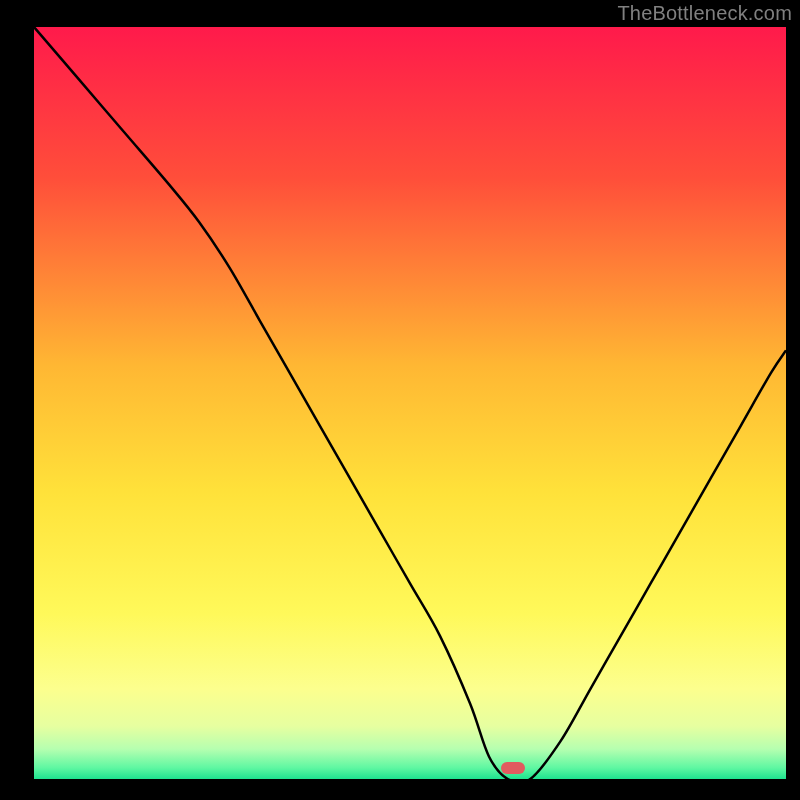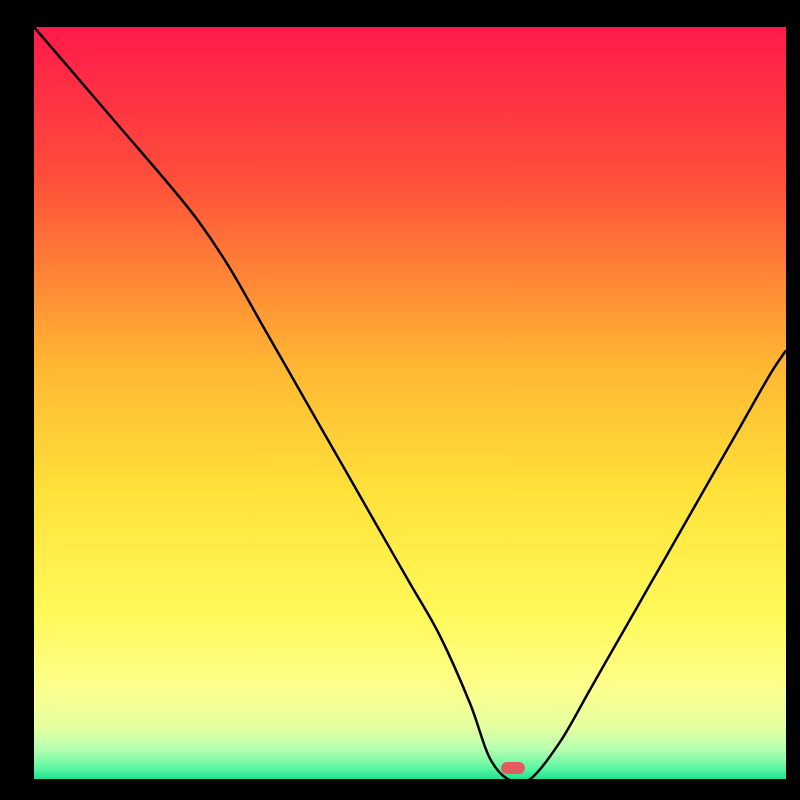--- a/index.html
+++ b/index.html
@@ -44,20 +44,21 @@
   .marker {
     position: absolute;
     background: #e15b5f;
     border-radius: 999px;
   }
 </style>
 </head>
 <body>
 
 <div class="frame">
+  <div class="watermark">TheBottleneck.com</div>
 
   <div class="plot-area" id="plotArea" style="left: 34px; top: 27px; width: 752px; height: 752px;">
     <div class="gradient" id="grad" style="background: linear-gradient(rgb(255, 26, 75) 0%, rgb(255, 78, 58) 20%, rgb(255, 183, 51) 45%, rgb(255, 226, 58) 62%, rgb(255, 249, 90) 78%, rgb(252, 255, 142) 88%, rgb(230, 255, 160) 93%, rgb(182, 255, 176) 96%, rgb(95, 247, 162) 98.5%, rgb(30, 226, 143) 100%);"></div>
     <svg class="line" id="curveSvg" preserveAspectRatio="none" viewBox="0 0 752 752">
       <path id="curvePath" fill="none" d="M 0,0 C 7.52,8.773333333333328 30.08,35.09333333333329 45.12,52.639999999999965 C 60.16,70.18666666666664 75.2,87.73333333333335 90.24,105.28000000000002 C 105.27999999999999,122.82666666666668 122.82666666666665,142.87999999999997 135.35999999999999,157.91999999999996 C 147.89333333333332,172.95999999999995 155.41333333333333,181.73333333333335 165.44,195.52 C 175.46666666666667,209.30666666666667 185.49333333333334,224.34666666666664 195.52,240.63999999999996 C 205.54666666666668,256.9333333333333 215.57333333333332,275.73333333333335 225.6,293.28000000000003 C 235.62666666666667,310.8266666666667 245.65333333333334,328.3733333333333 255.68,345.91999999999996 C 265.70666666666665,363.46666666666664 275.73333333333335,381.0133333333333 285.76,398.56 C 295.78666666666663,416.1066666666667 305.8133333333333,433.6533333333333 315.84,451.2 C 325.8666666666667,468.74666666666667 335.8933333333333,486.29333333333324 345.92,503.8399999999999 C 355.9466666666667,521.3866666666665 365.97333333333336,538.9333333333334 376,556.48 C 386.02666666666664,574.0266666666666 396.0533333333334,589.0666666666666 406.08000000000004,609.12 C 416.1066666666667,629.1733333333334 428.0133333333333,656.7466666666668 436.15999999999997,676.8000000000001 C 444.3066666666666,696.8533333333334 448.6933333333333,716.9066666666666 454.96,729.4399999999999 C 461.22666666666663,741.9733333333332 466.8666666666667,748.24 473.76,752 C 480.6533333333333,755.76 487.54666666666674,758.2666666666667 496.32000000000005,752 C 505.09333333333336,745.7333333333333 516.3733333333333,729.4399999999999 526.4,714.4 C 536.4266666666666,699.36 546.4533333333334,679.3066666666666 556.48,661.76 C 566.5066666666667,644.2133333333334 576.5333333333334,626.6666666666666 586.5600000000001,609.12 C 596.5866666666667,591.5733333333334 606.6133333333333,574.0266666666666 616.64,556.48 C 626.6666666666666,538.9333333333334 636.6933333333334,521.3866666666665 646.72,503.8399999999999 C 656.7466666666667,486.29333333333324 666.7733333333334,468.74666666666667 676.8000000000001,451.2 C 686.8266666666667,433.6533333333333 696.8533333333334,416.1066666666667 706.88,398.56 C 716.9066666666666,381.0133333333333 729.44,358.45333333333326 736.96,345.91999999999996 C 744.48,333.38666666666666 749.4933333333333,327.12 752,323.36" stroke="#000000" stroke-width="2.5"></path>
     </svg>
     <div class="marker" id="marker" style="width: 24px; height: 12px; left: 467.024px; top: 734.72px; background: rgb(225, 91, 95);"></div>
   </div>
 </div>
 

